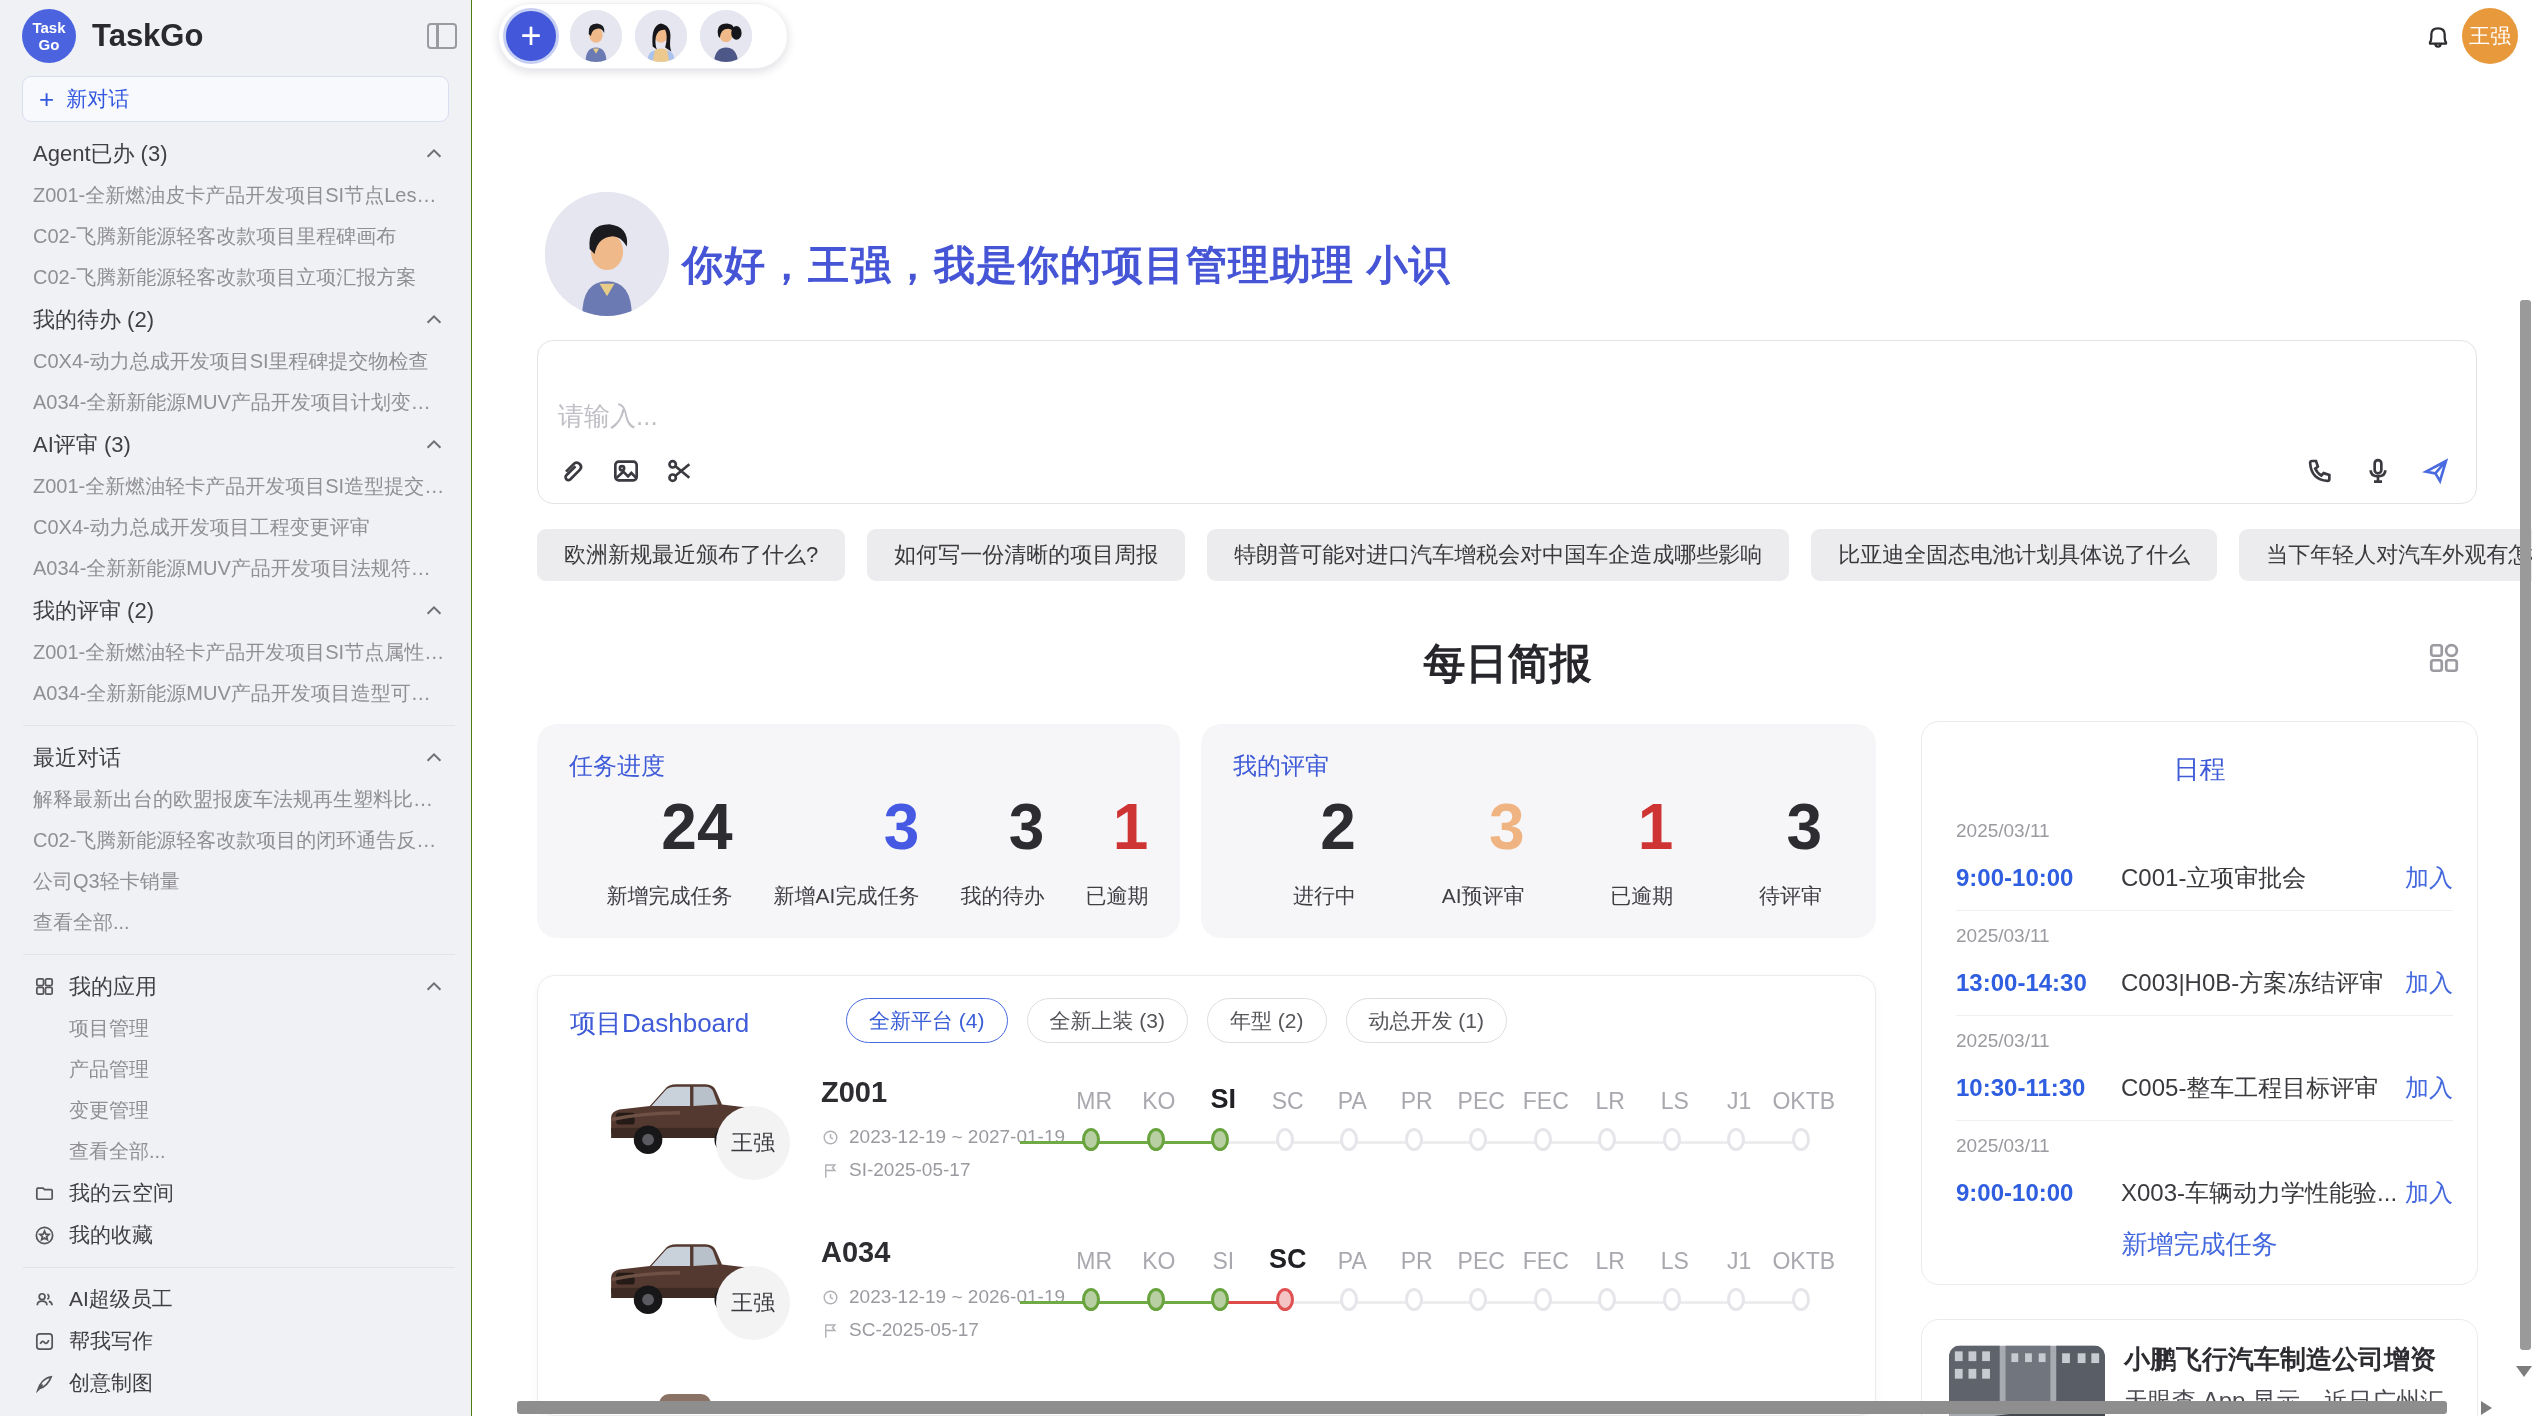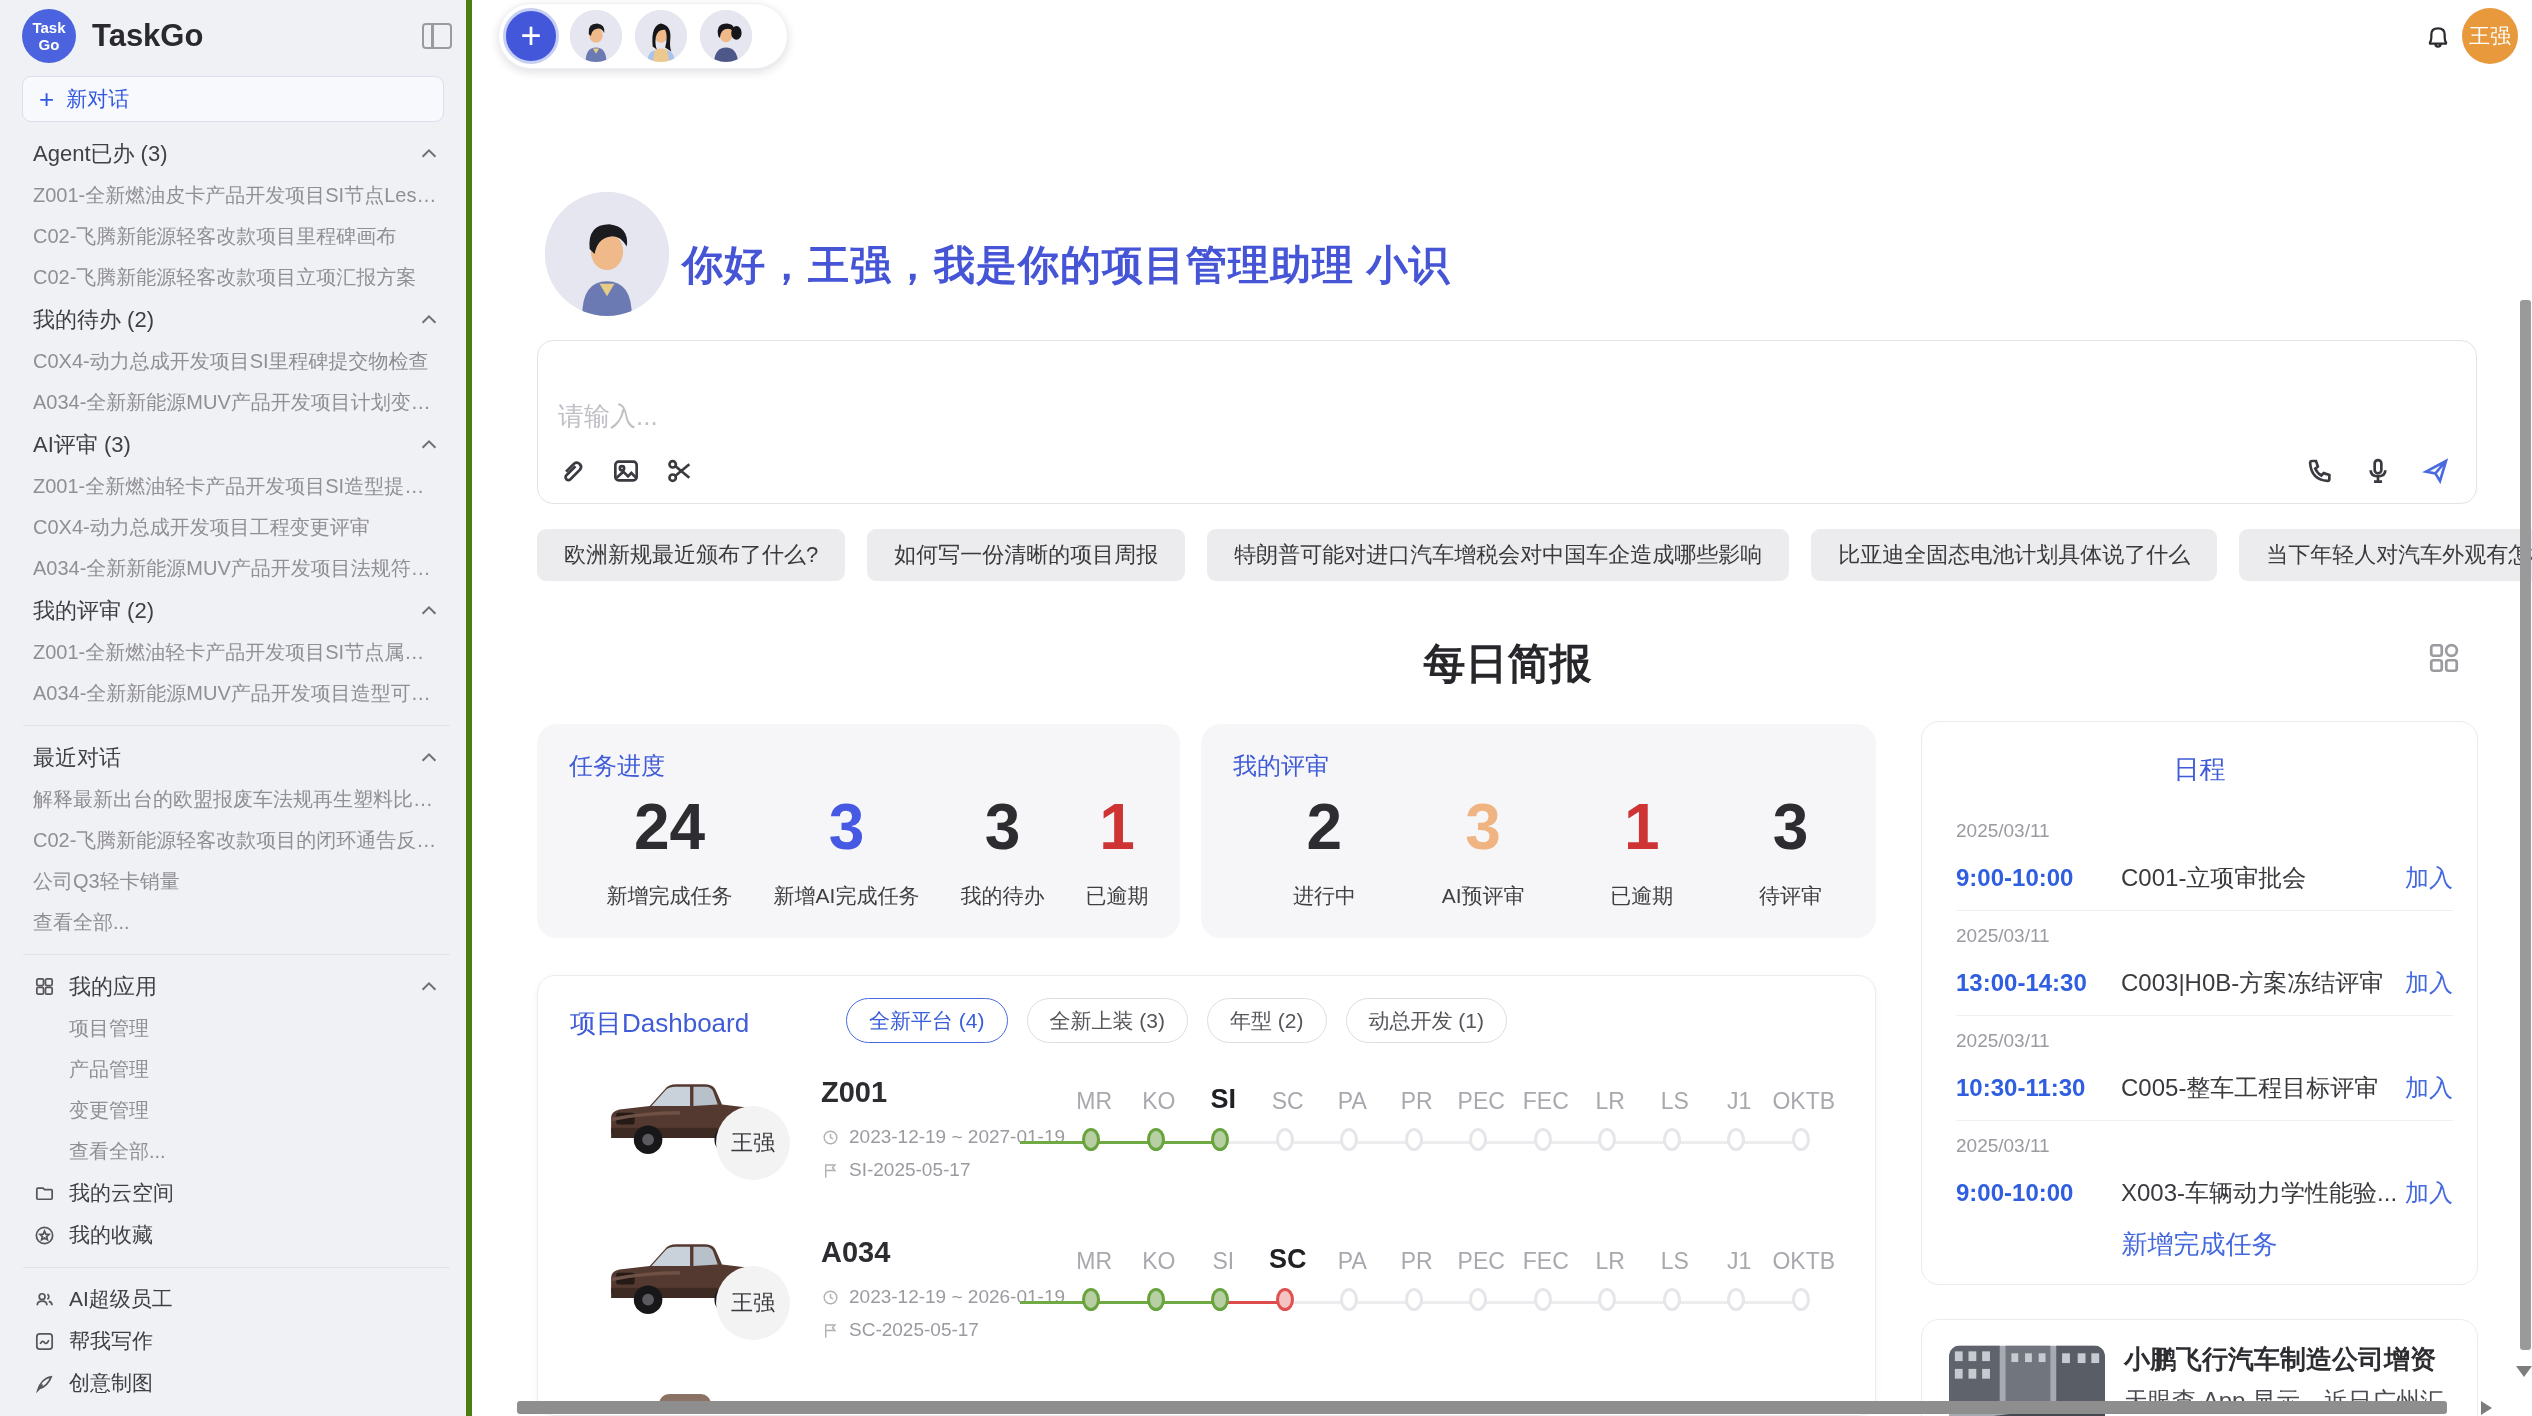--- a/index.html
+++ b/index.html
@@ -3,21 +3,21 @@
 <meta charset="utf-8">
 <style>
   * { margin:0; padding:0; box-sizing:border-box; }
   html,body { width:2532px; height:1416px; overflow:hidden; background:#fff;
     font-family:"Liberation Sans","DejaVu Sans",sans-serif; color:#2c2c31; }
   .abs { position:absolute; }
   svg { display:block; }
 
   
   .sidebar { position:absolute; left:0; top:0; width:472px; height:1416px;
-    background:#f0f1f4; border-right:6px solid #4d7c0f; }
+    background:#f0f1f4; border-right:1px solid #4d7c0f; }
   .logo-row { display:flex; align-items:center; height:72px; padding:0 14px 0 22px; }
   .logo-circle { width:54px; height:54px; border-radius:50%; background:#4b63df; color:#fff;
     display:flex; flex-direction:column; align-items:center; justify-content:center;
     font-size:15px; line-height:17px; font-weight:600; }
   .app-name { font-size:31px; font-weight:700; color:#2a2a2e; margin-left:16px; flex:1; }
   .panel-icon { width:30px; height:26px; border:2.5px solid #9a9aa0; border-radius:4px; position:relative; }
   .panel-icon::before { content:""; position:absolute; left:7px; top:0; bottom:0; width:2.5px; background:#9a9aa0; }
   .new-chat { margin:4px 22px 0 22px; height:46px; border:1.5px solid #d9def0; border-radius:9px;
     background:#f8f9fd; color:#3358e0; font-size:21px; display:flex; align-items:center; padding:0 16px; cursor:pointer; }
   .new-chat .plus { font-size:26px; margin-right:12px; font-weight:400; }
@@ -63,21 +63,21 @@
   .chip { height:52px; background:#ececee; border-radius:9px; display:flex; align-items:center;
     padding:0 27px; font-size:22px; color:#3a3a3e; white-space:nowrap; cursor:pointer; }
 
   
   .brief-title { left:537px; top:636px; width:1941px; text-align:center; font-size:42px; font-weight:700; color:#26262b; }
   .apps-grid-ic { left:2426px; top:640px; cursor:pointer; }
 
   .stat-card { top:724px; height:214px; background:#f6f6f8; border-radius:20px; }
   .stat-card .t { position:absolute; left:32px; top:26px; font-size:24px; color:#3f5bd8; }
   .stat-row { position:absolute; left:30px; right:30px; top:66px; display:flex; justify-content:space-around; }
-  .stat { text-align:center;margin-left:38px; }
+  .stat { text-align:right;margin-left:38px; }
   .stat .num { font-size:64px; font-weight:600; line-height:74px; color:#2c2c31; }
   .stat .lab { font-size:21px; color:#3f3f44; margin-top:18px; }
   .num.blue { color:#4659e2; } .num.orange { color:#f0b482; } .num.red { color:#cf3434; } .num.dark { color:#2c2c31; }
 
   
   .dash { left:537px; top:975px; width:1339px; height:441px; background:#fff;
     border:1.5px solid #ececf0; border-radius:18px; overflow:hidden; box-shadow:0 2px 8px rgba(0,0,0,.04); }
   .dash-title { position:absolute; left:32px; top:30px; font-size:26px; color:#3f5bd8; }
   .f-chips { position:absolute; left:308px; top:22px; display:flex; gap:19px; }
   .fchip { height:45px; border:1.5px solid #dededf; border-radius:23px; background:#fff;

